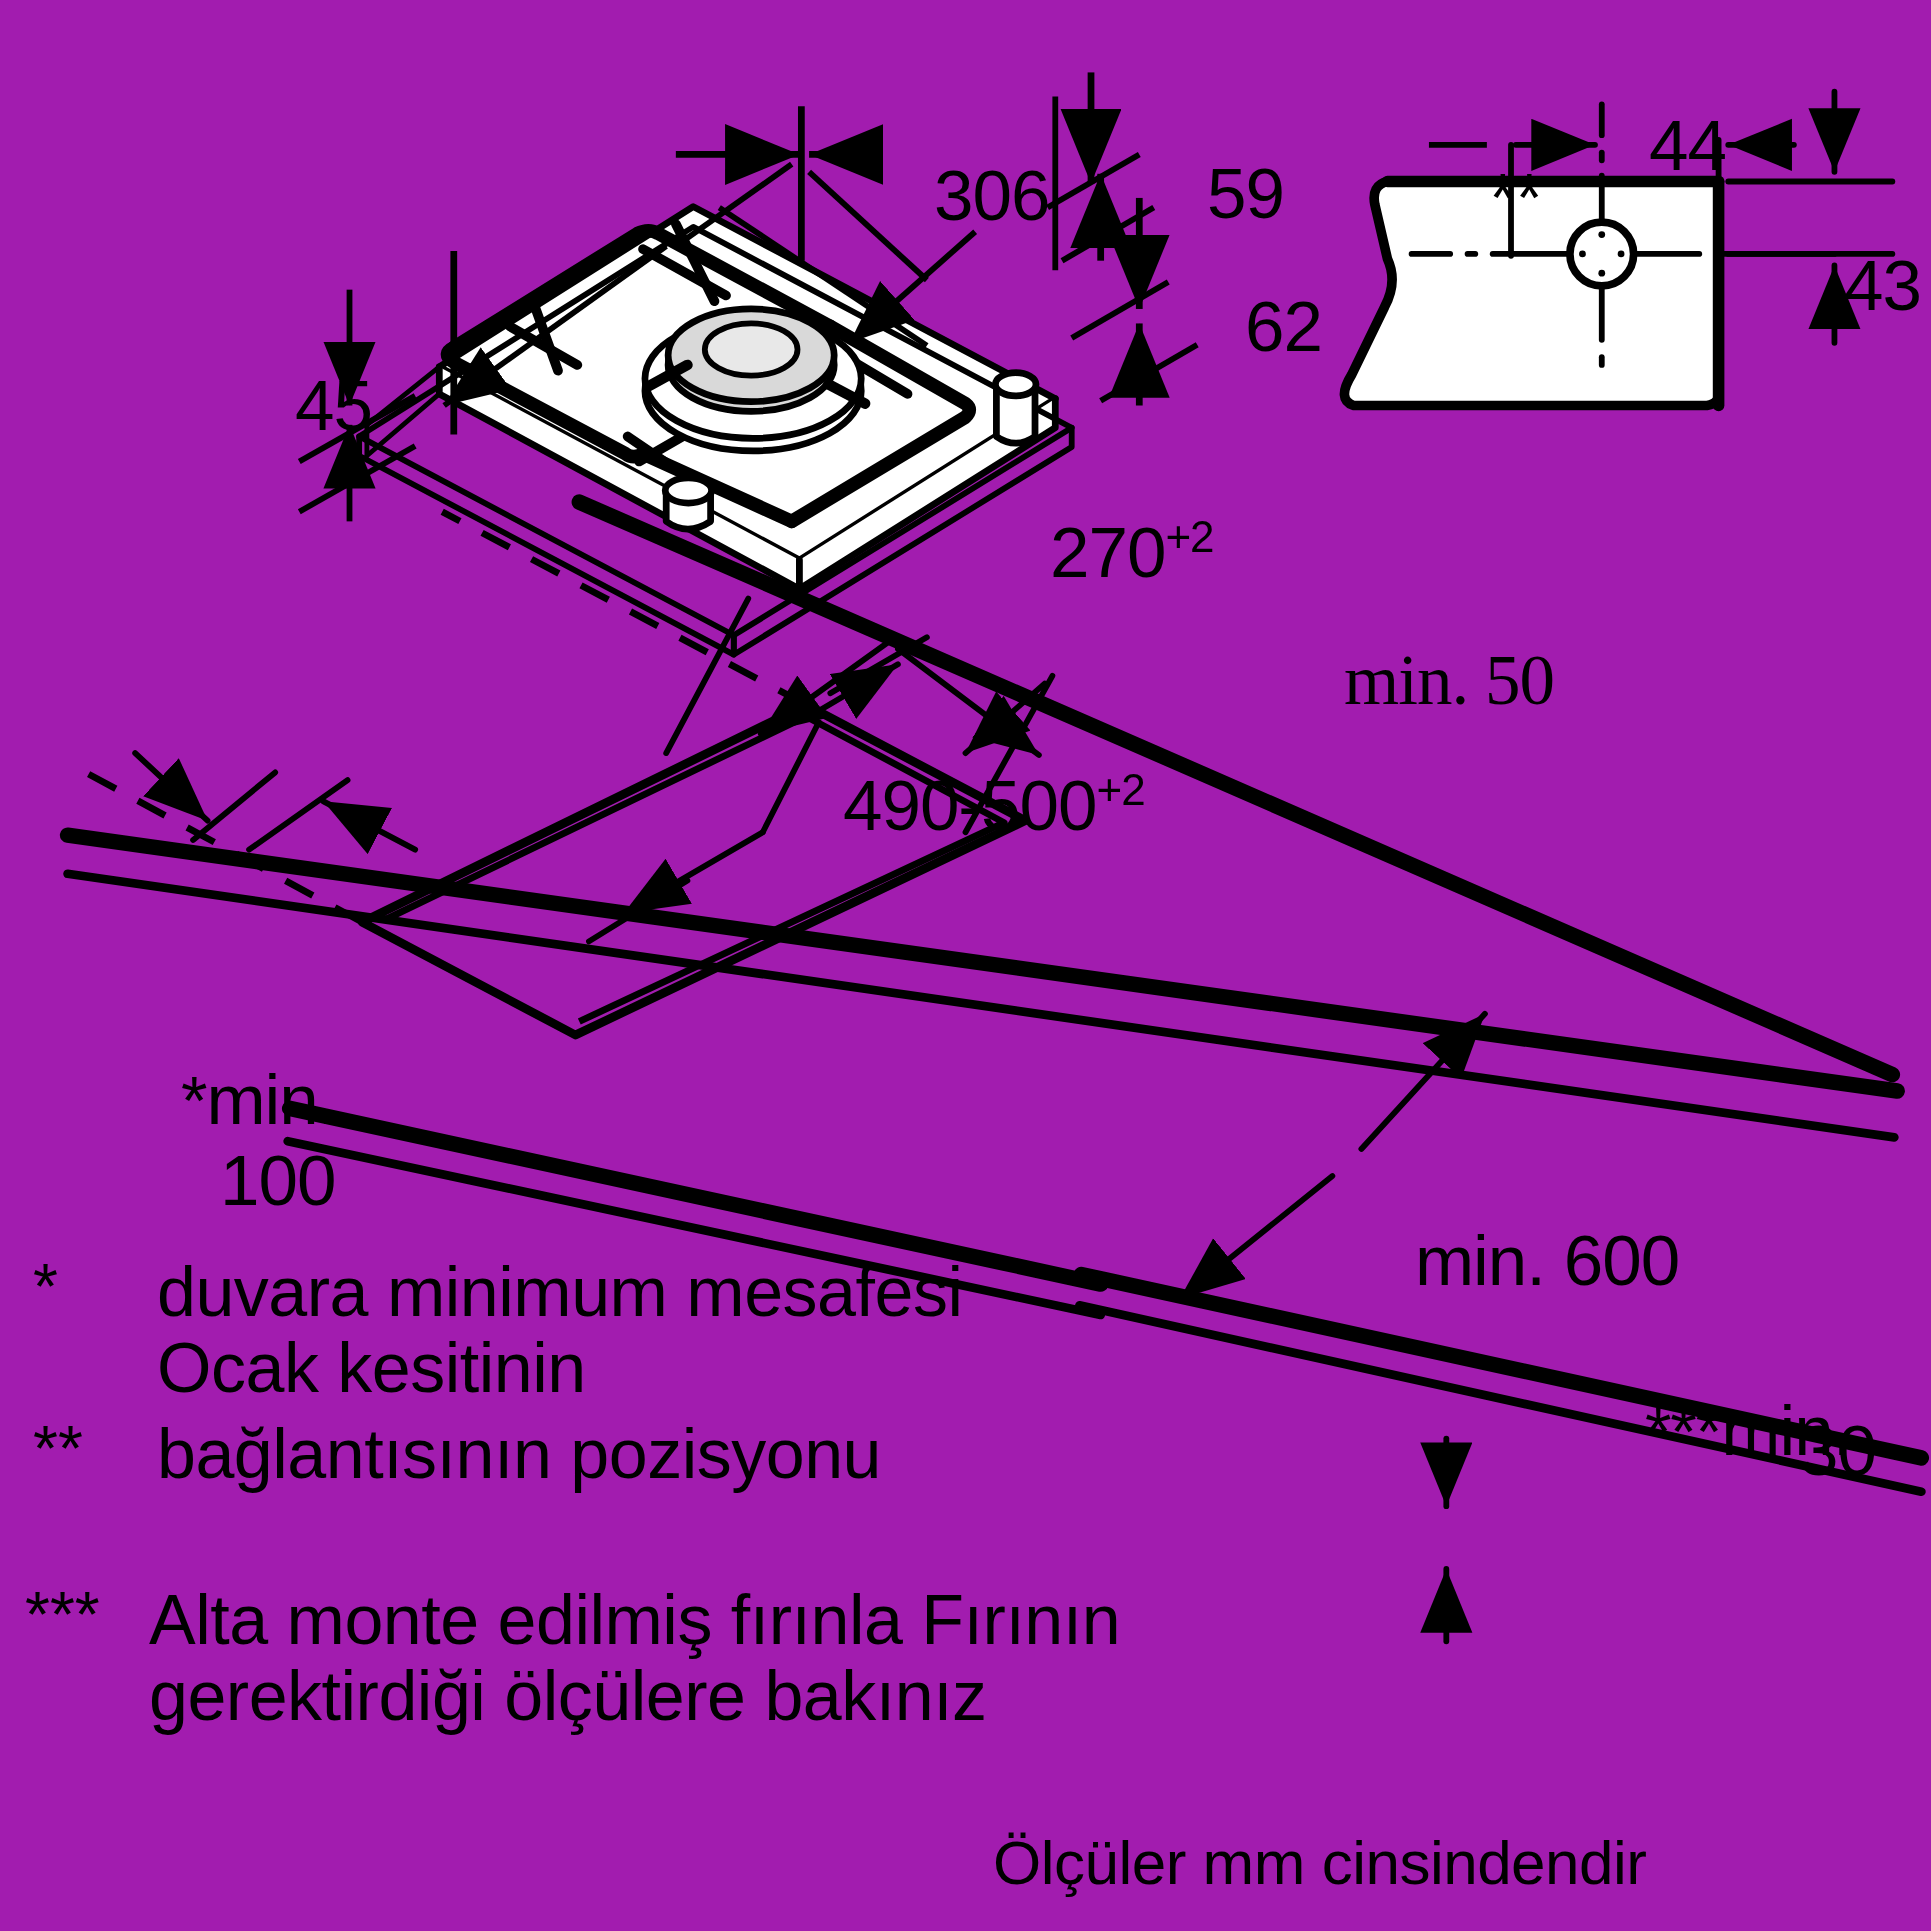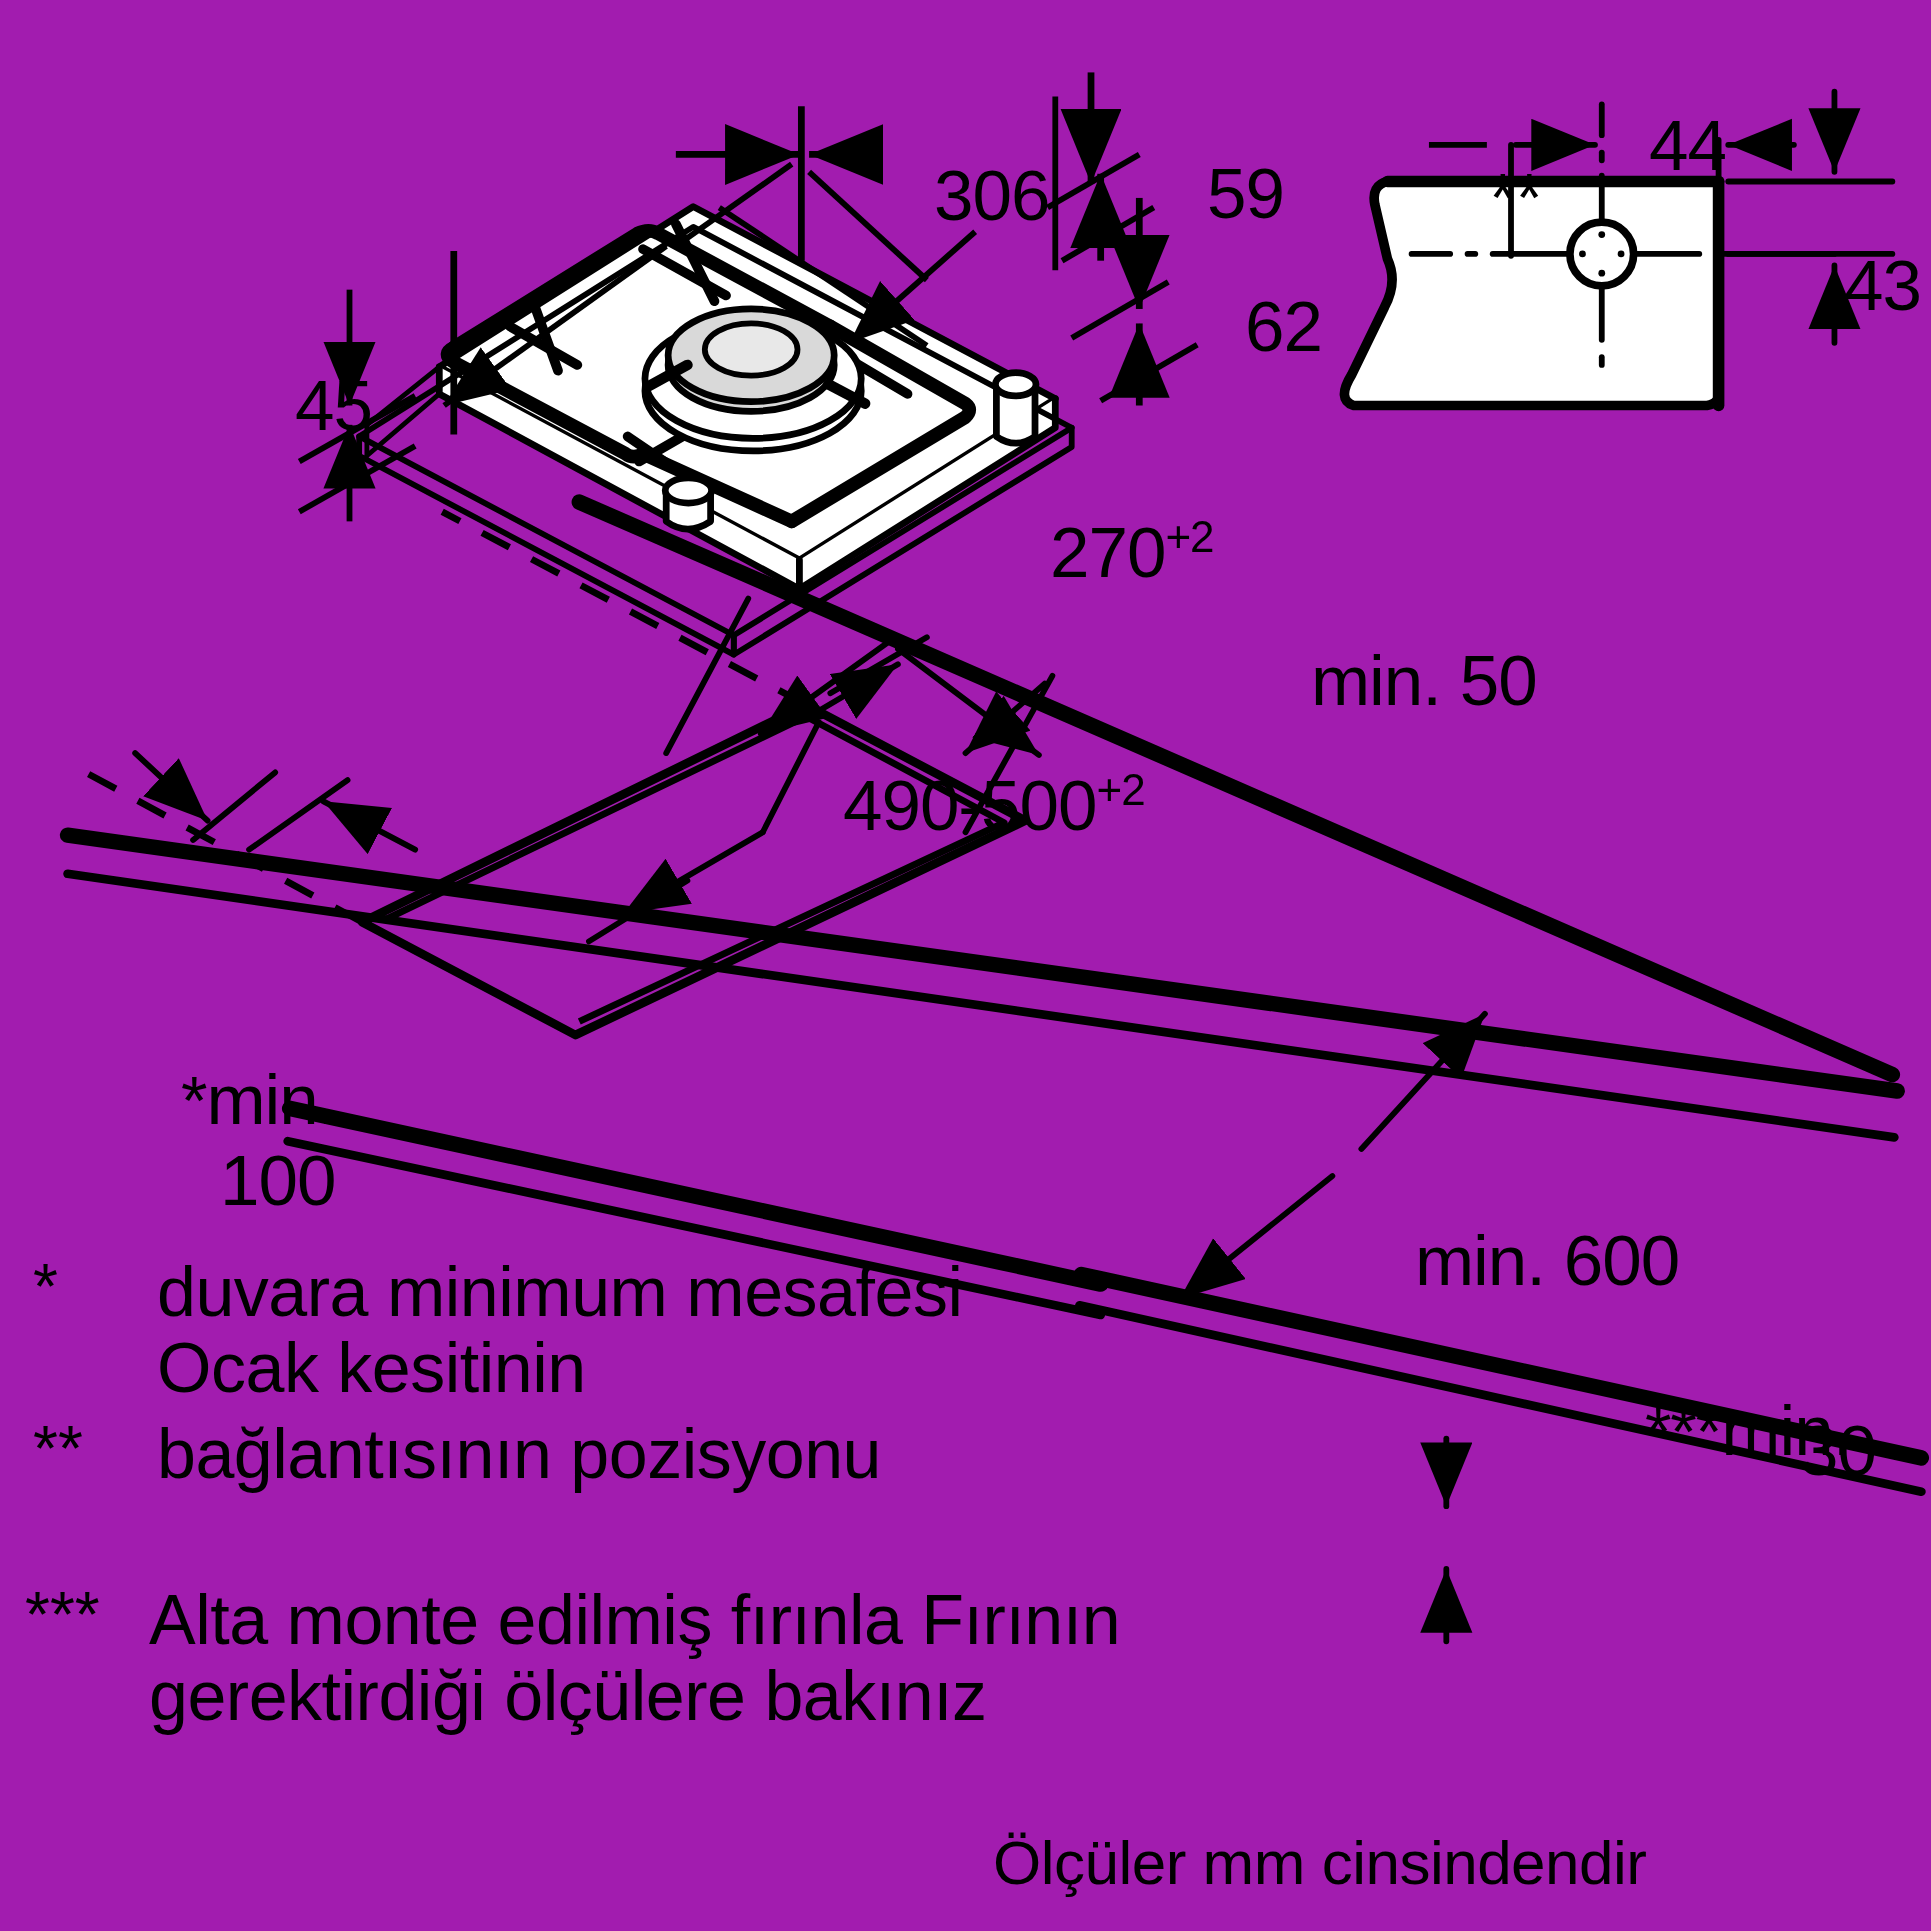--- a/index.html
+++ b/index.html
@@ -282,21 +282,21 @@
   </div>
 
   <div class="lbl dim" style="left:1769px; top:179px;">
     <span>43</span>
   </div>
 
   <div class="lbl dim" style="left:975px; top:444px;">
     <span>270</span><span class="dim-sup">+2</span>
   </div>
 
-  <div class="lbl dim" style="left:1236px; top:574px;">
+  <div class="lbl dim" style="left:1277px; top:574px;font-family:Liberation Serif, serif;">
     <span>min. 50</span>
   </div>
 
   <div class="lbl dim" style="left:768px; top:697px;">
     <span>490-500</span><span class="dim-sup">+2</span>
   </div>
 
   <div class="lbl dim" style="left:106px; top:993px;">
     <span class="star">*</span><span>min.</span>
   </div>

